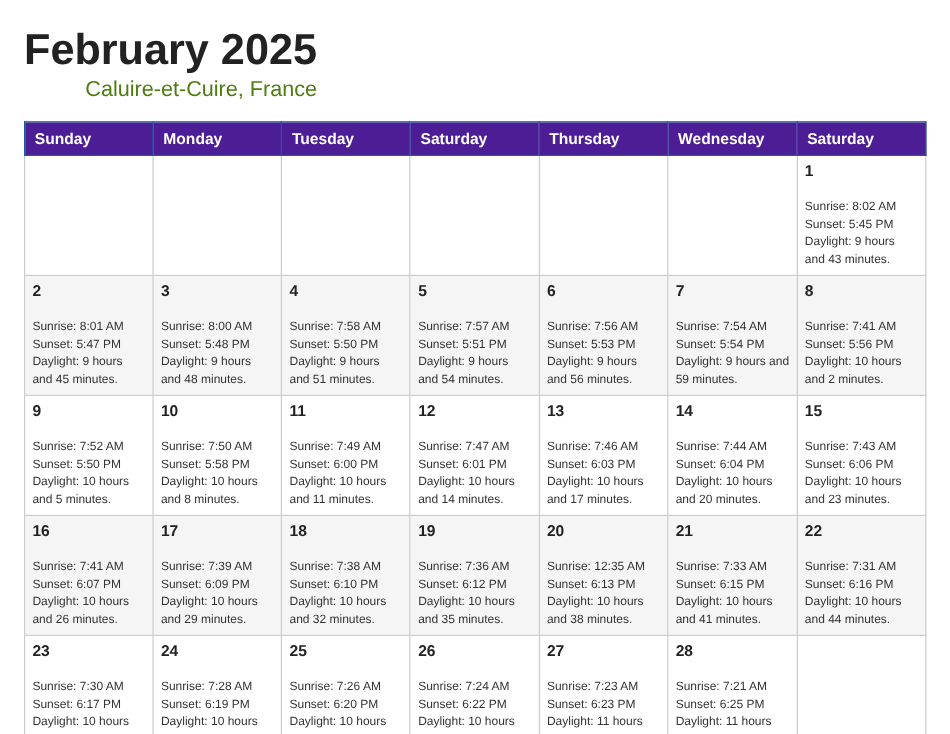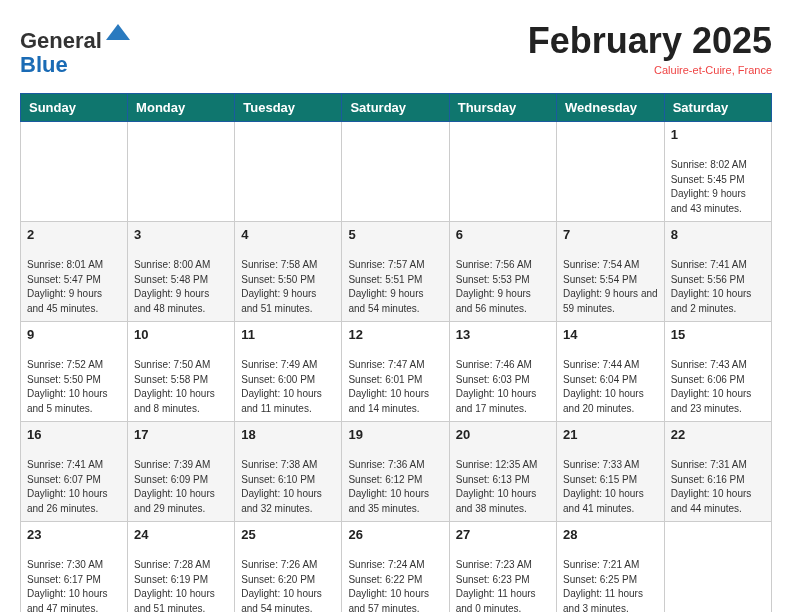--- a/index.html
+++ b/index.html
@@ -34,31 +34,31 @@
     }
     .title-block {
       text-align: right;
     }
     .month-year {
       font-size: 36px;
       font-weight: bold;
       color: #222;
     }
     .location {
-      font-size: 11px;
-      color: #ef4444;
+      font-size: 18px;
+      color: #4d7c0f;
       margin-top: 2px;
     }
     .calendar {
       width: 100%;
       border-collapse: collapse;
       border: 1px solid #ccc;
     }
     .calendar th {
-      background-color: #0f766e;
+      background-color: #4c1d95;
       color: #fff;
       text-align: left;
       padding: 6px 8px;
       font-size: 13px;
       font-weight: bold;
       border: 1px solid #1a5a9f;
     }
     .calendar td {
       vertical-align: top;
       border: 1px solid #ccc;
@@ -89,32 +89,20 @@
       background: #fff;
     }
     .calendar tr:nth-child(even) .empty-cell {
       background: #f5f5f5;
     }
   </style>
 </head>
 <body>
 
 <div class="header">
-  <div class="logo">
-    <div>
-      <div class="logo-text">
-        <span class="logo-general">General</span><svg class="logo-icon" viewBox="0 0 28 28">
-            <polygon points="14,4 26,20 2,20" fill="#2a7abf"></polygon>
-          </svg>
-      </div>
-      <div class="logo-text">
-        <span class="logo-blue">Blue</span>
-      </div>
-    </div>
-  </div>
   <div class="title-block">
     <div class="month-year">February 2025</div>
     <div class="location">Caluire-et-Cuire, France</div>
   </div>
 </div>
 
 <table class="calendar">
   <thead>
     <tr>
     <th>Sunday</th>

